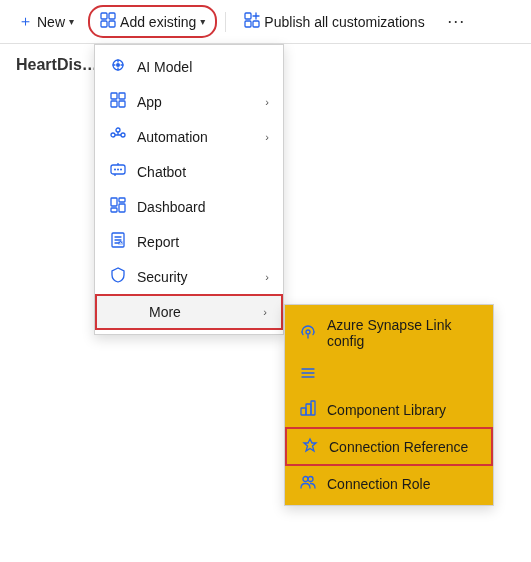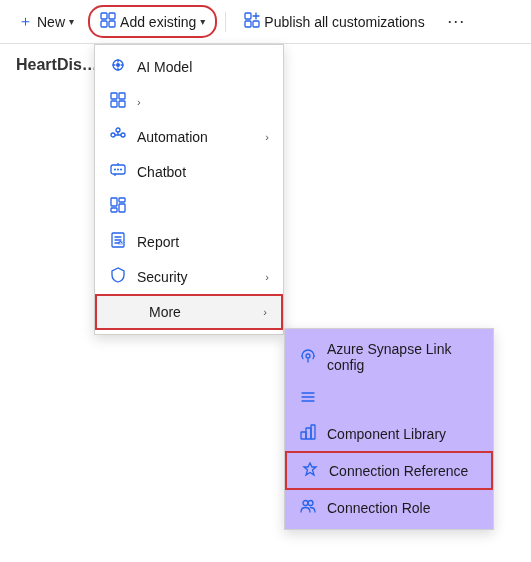--- a/index.html
+++ b/index.html
@@ -123,29 +123,28 @@
       flex: 1;
     }
 
     .menu-chevron {
       font-size: 11px;
       color: #555;
     }
 
     
     .sub-dropdown {
-      background: #c4b5fd;
+      background: #eab308;
       border: 1px solid #d0d0d0;
       box-shadow: 0 4px 12px rgba(0,0,0,0.15);
       min-width: 210px;
       padding: 4px 0;
       position: absolute;
       left: 190px;
       top: 260px;
-      margin-top: 24px;
     }
 
     .menu-item.connection-ref-item {
       border: 2px solid #d13438;
     }
   </style>
 </head>
 <body>
 
 <div class="toolbar">
@@ -206,20 +205,21 @@
 
     <div class="menu-item">
       <span class="menu-icon">
         <svg width="16" height="16" viewBox="0 0 16 16" fill="none">
           <rect x="1" y="1" width="6" height="6" rx="0.8" stroke="#2563eb" stroke-width="1.3"></rect>
           <rect x="9" y="1" width="6" height="6" rx="0.8" stroke="#2563eb" stroke-width="1.3"></rect>
           <rect x="1" y="9" width="6" height="6" rx="0.8" stroke="#2563eb" stroke-width="1.3"></rect>
           <rect x="9" y="9" width="6" height="6" rx="0.8" stroke="#2563eb" stroke-width="1.3"></rect>
         </svg>
       </span>
+      <span class="menu-label">App</span>
       <span class="menu-chevron">›</span>
     </div>
 
     <div class="menu-item">
       <span class="menu-icon">
         <svg width="16" height="16" viewBox="0 0 16 16" fill="none">
           <circle cx="3" cy="8" r="2" stroke="#2563eb" stroke-width="1.3"></circle>
           <circle cx="13" cy="8" r="2" stroke="#2563eb" stroke-width="1.3"></circle>
           <circle cx="8" cy="3" r="2" stroke="#2563eb" stroke-width="1.3"></circle>
           <path d="M5 8h6M8 5v3" stroke="#2563eb" stroke-width="1.3"></path>
@@ -245,20 +245,21 @@
 
     <div class="menu-item">
       <span class="menu-icon">
         <svg width="16" height="16" viewBox="0 0 16 16" fill="none">
           <rect x="1" y="1" width="6" height="8" rx="0.8" stroke="#2563eb" stroke-width="1.3"></rect>
           <rect x="9" y="1" width="6" height="4" rx="0.8" stroke="#2563eb" stroke-width="1.3"></rect>
           <rect x="9" y="7" width="6" height="8" rx="0.8" stroke="#2563eb" stroke-width="1.3"></rect>
           <rect x="1" y="11" width="6" height="4" rx="0.8" stroke="#2563eb" stroke-width="1.3"></rect>
         </svg>
       </span>
+      <span class="menu-label">Dashboard</span>
     </div>
 
     <div class="menu-item">
       <span class="menu-icon">
         <svg width="16" height="16" viewBox="0 0 16 16" fill="none">
           <rect x="2" y="1" width="12" height="14" rx="1" stroke="#2563eb" stroke-width="1.3"></rect>
           <path d="M5 5h6M5 8h6M5 11h4" stroke="#2563eb" stroke-width="1.3" stroke-linecap="round"></path>
           <rect x="8" y="9" width="5" height="4" rx="0.5" fill="#2563eb" opacity="0.3"></rect>
           <path d="M9 11l1.5-2 1.5 2" stroke="#2563eb" stroke-width="1" stroke-linecap="round"></path>
         </svg>

